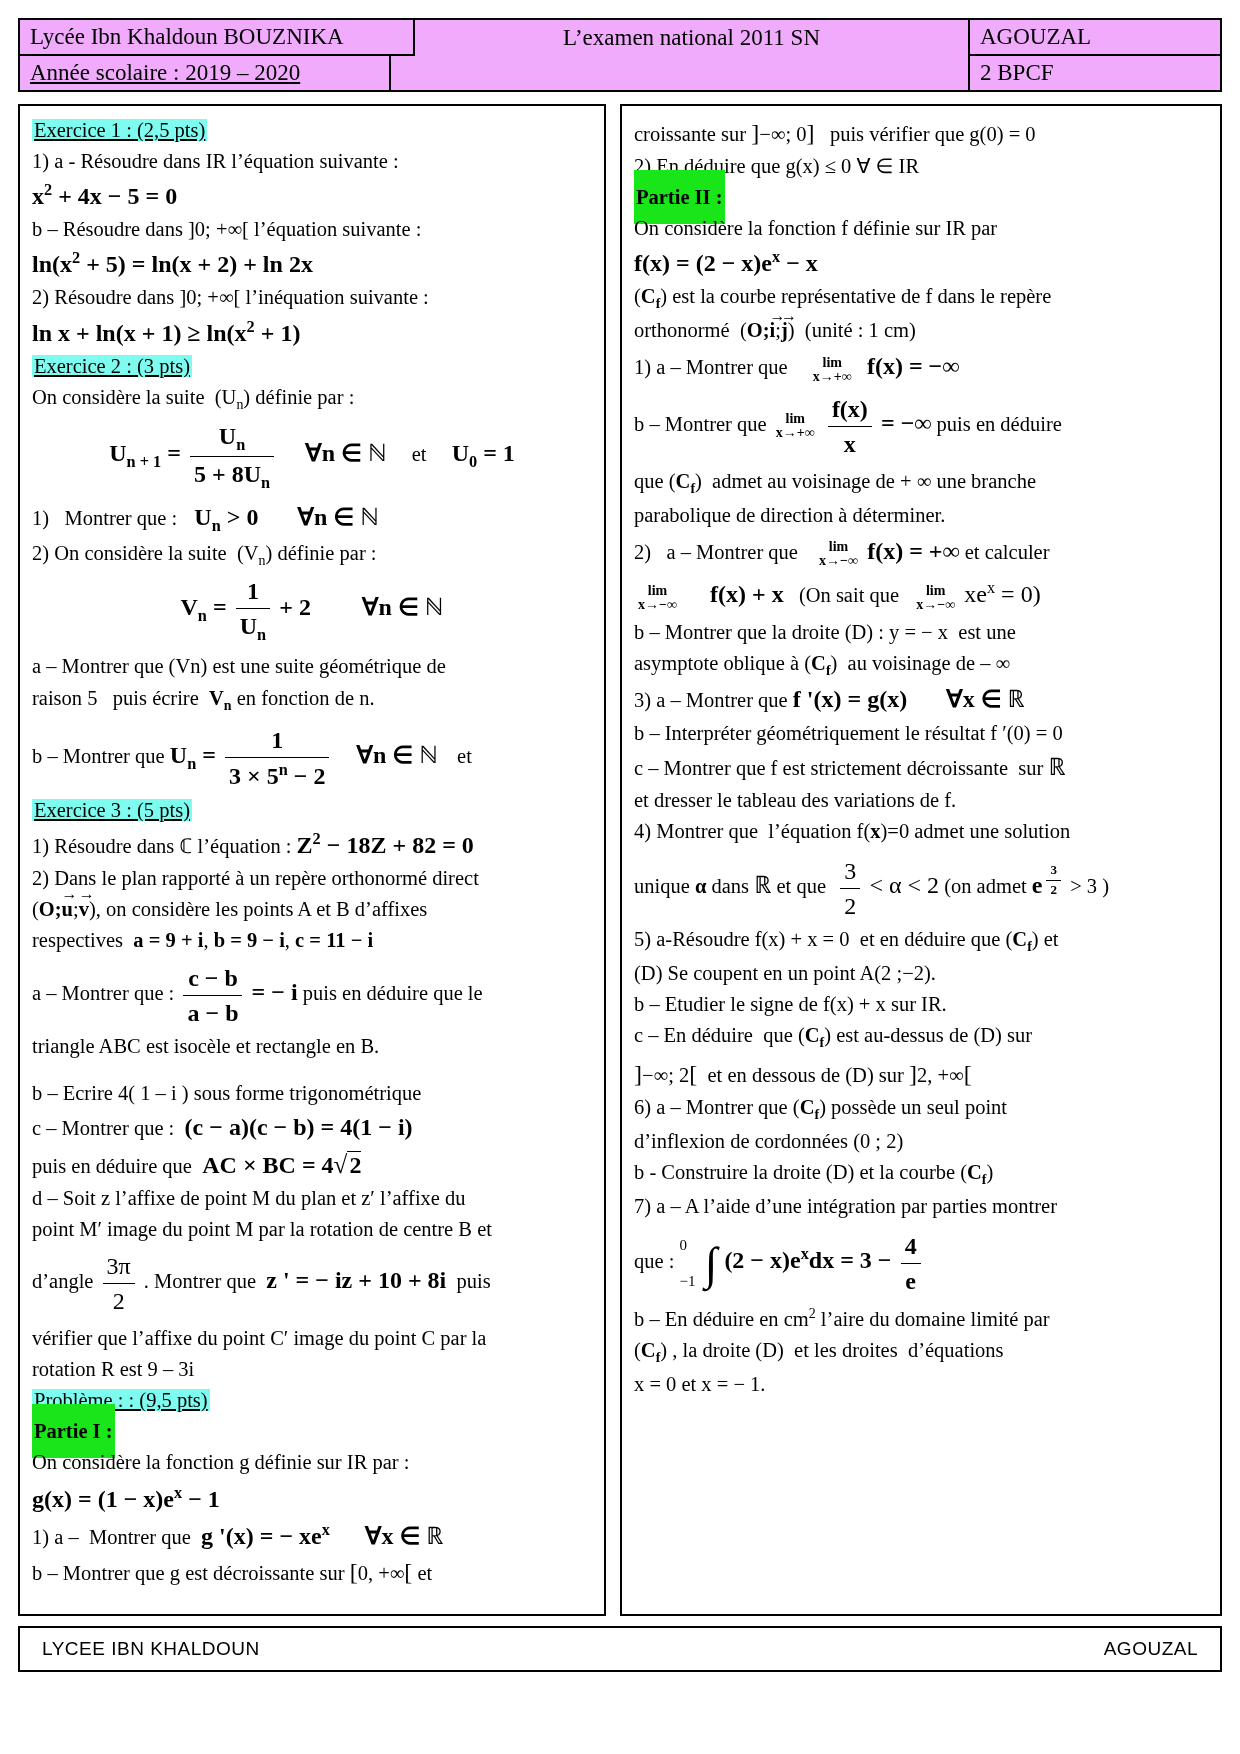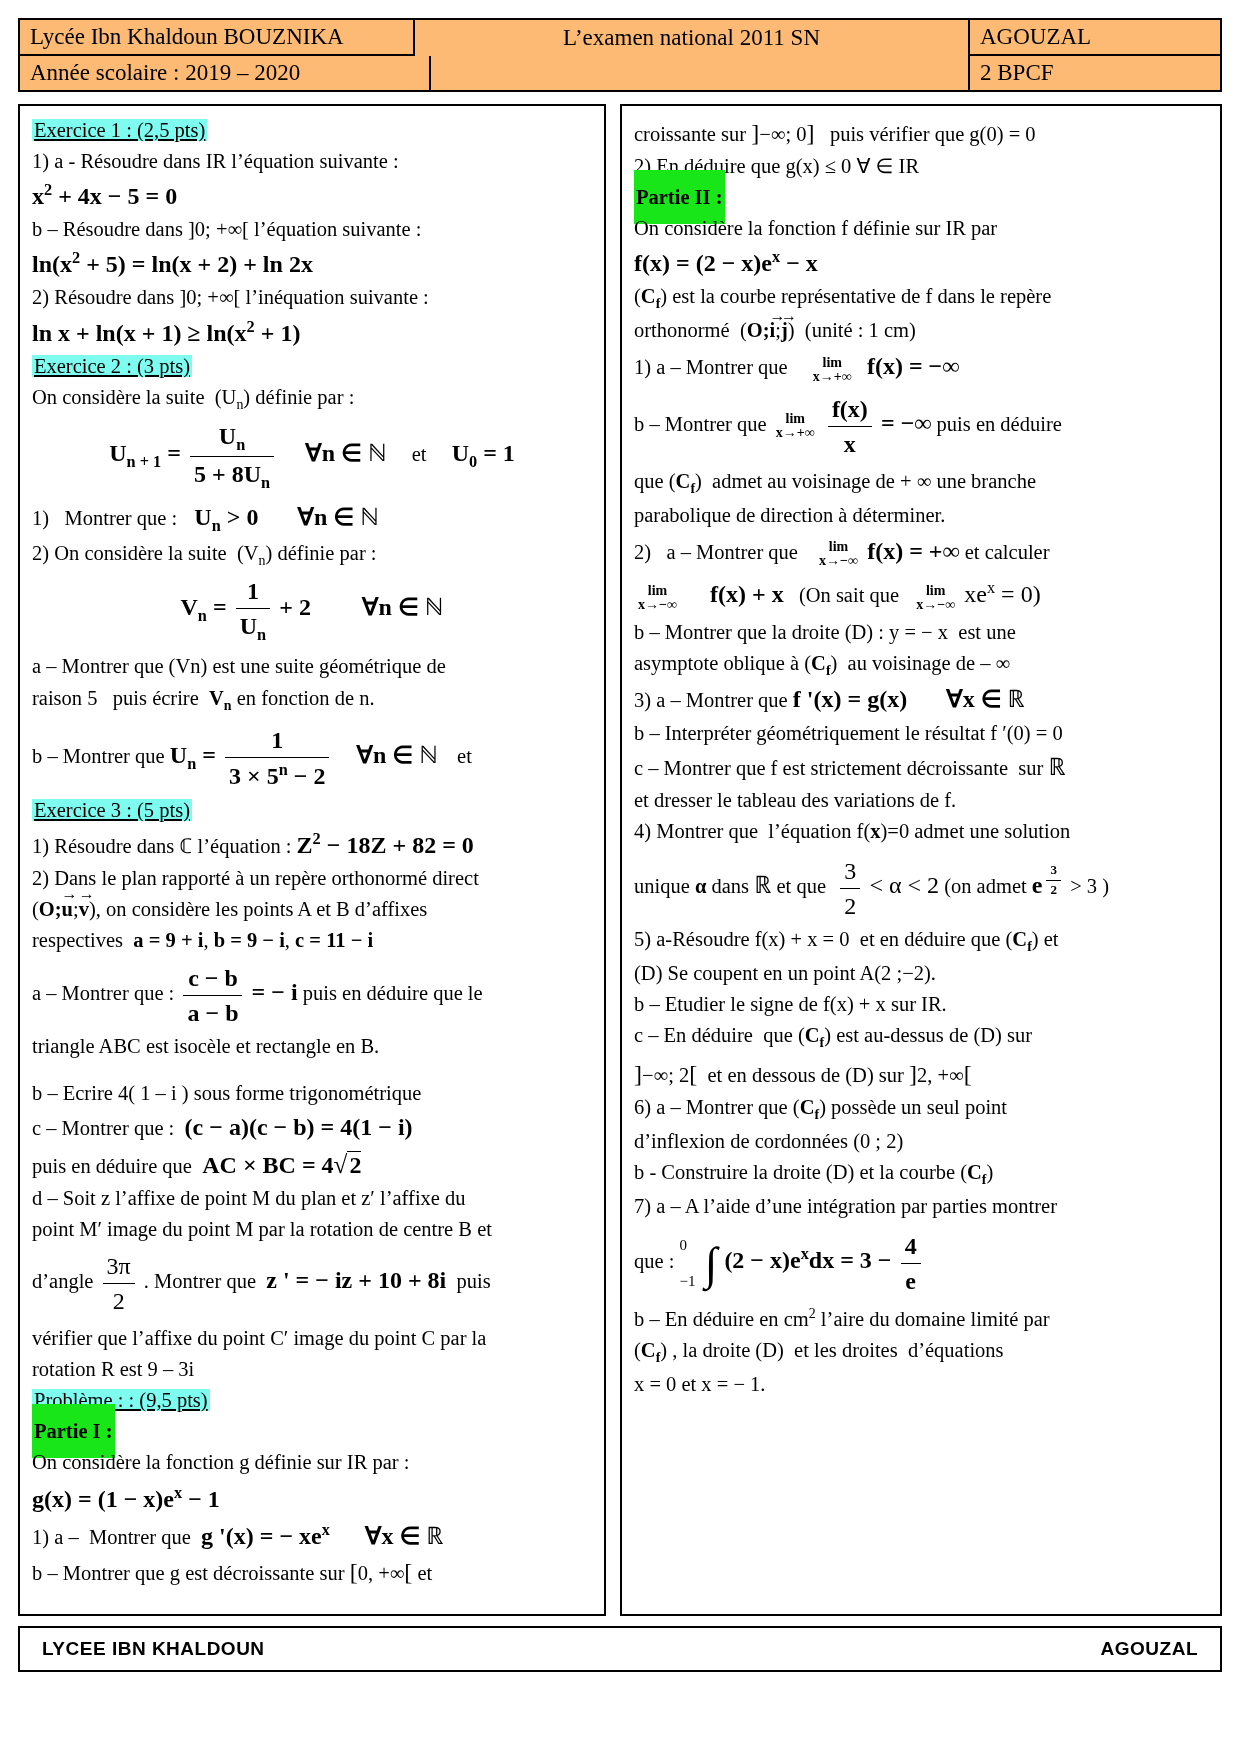--- a/index.html
+++ b/index.html
@@ -12,37 +12,37 @@
   }
   .page{
     position:relative;
     width:1240px;height:1754px;
     box-sizing:border-box;
     padding:18px 18px 10px 18px;
   }
   
   .header{
     border:2px solid #000;
-    background:#fdba74;
+    background:#f0abfc;
     display:flex;
     flex-direction:column;
     box-sizing:border-box;
   }
   .header-row{display:flex;align-items:stretch;}
   .hcell{
     box-sizing:border-box;
     padding:4px 10px;
     font-size:23px;
     display:flex;align-items:center;
     white-space:nowrap;
   }
   .hc-left{width:395px;border-right:2px solid #000;border-bottom:2px solid #000;}
   .hc-mid{flex:1;border-right:2px solid #000;justify-content:center;}
   .hc-right{width:250px;}
-  .hc-left2{width:411px;border-right:2px solid #000;}
+  .hc-left2{width:371px;border-right:2px solid #000;text-decoration:underline;}
   .hc-mid2{flex:1;border-right:2px solid #000;}
   
   .body-wrap{
     display:flex;
     gap:14px;
     margin-top:12px;
     height:1512px;
   }
   .col{
     border:2px solid #000;
@@ -56,21 +56,21 @@
   .col-right{flex:1;}
   
   .footer{
     border:2px solid #000;
     margin-top:10px;
     box-sizing:border-box;
     height:46px;
     display:flex;align-items:center;justify-content:space-between;
     padding:0 22px;
     font-family:"Liberation Sans", sans-serif;
-    font-weight:bold;
+    font-weight:normal;
     font-size:19px;
     letter-spacing:0.5px;
   }
   
   .hl-cyan{background:#7efcf0;text-decoration:underline;padding:0 2px;}
   .hl-green{background:#19e619;font-weight:bold;padding:16px 2px;}
   .b{font-weight:bold;}
   .c{display:block;text-align:center;margin:4px 0 6px 0;}
   .ind{margin-left:26px;}
   .ind2{margin-left:50px;}

